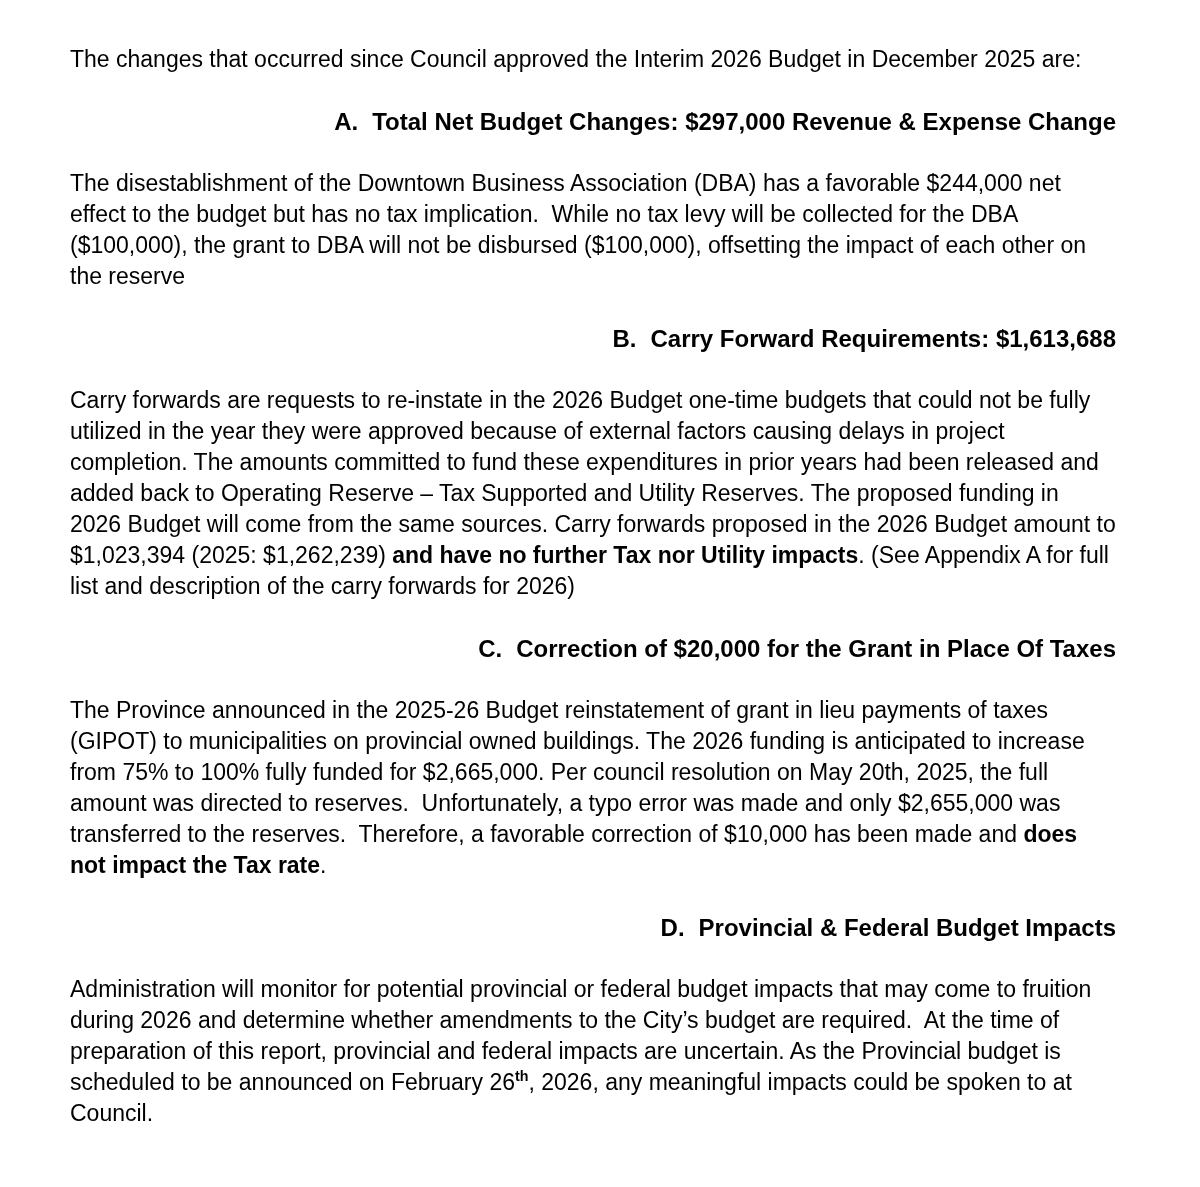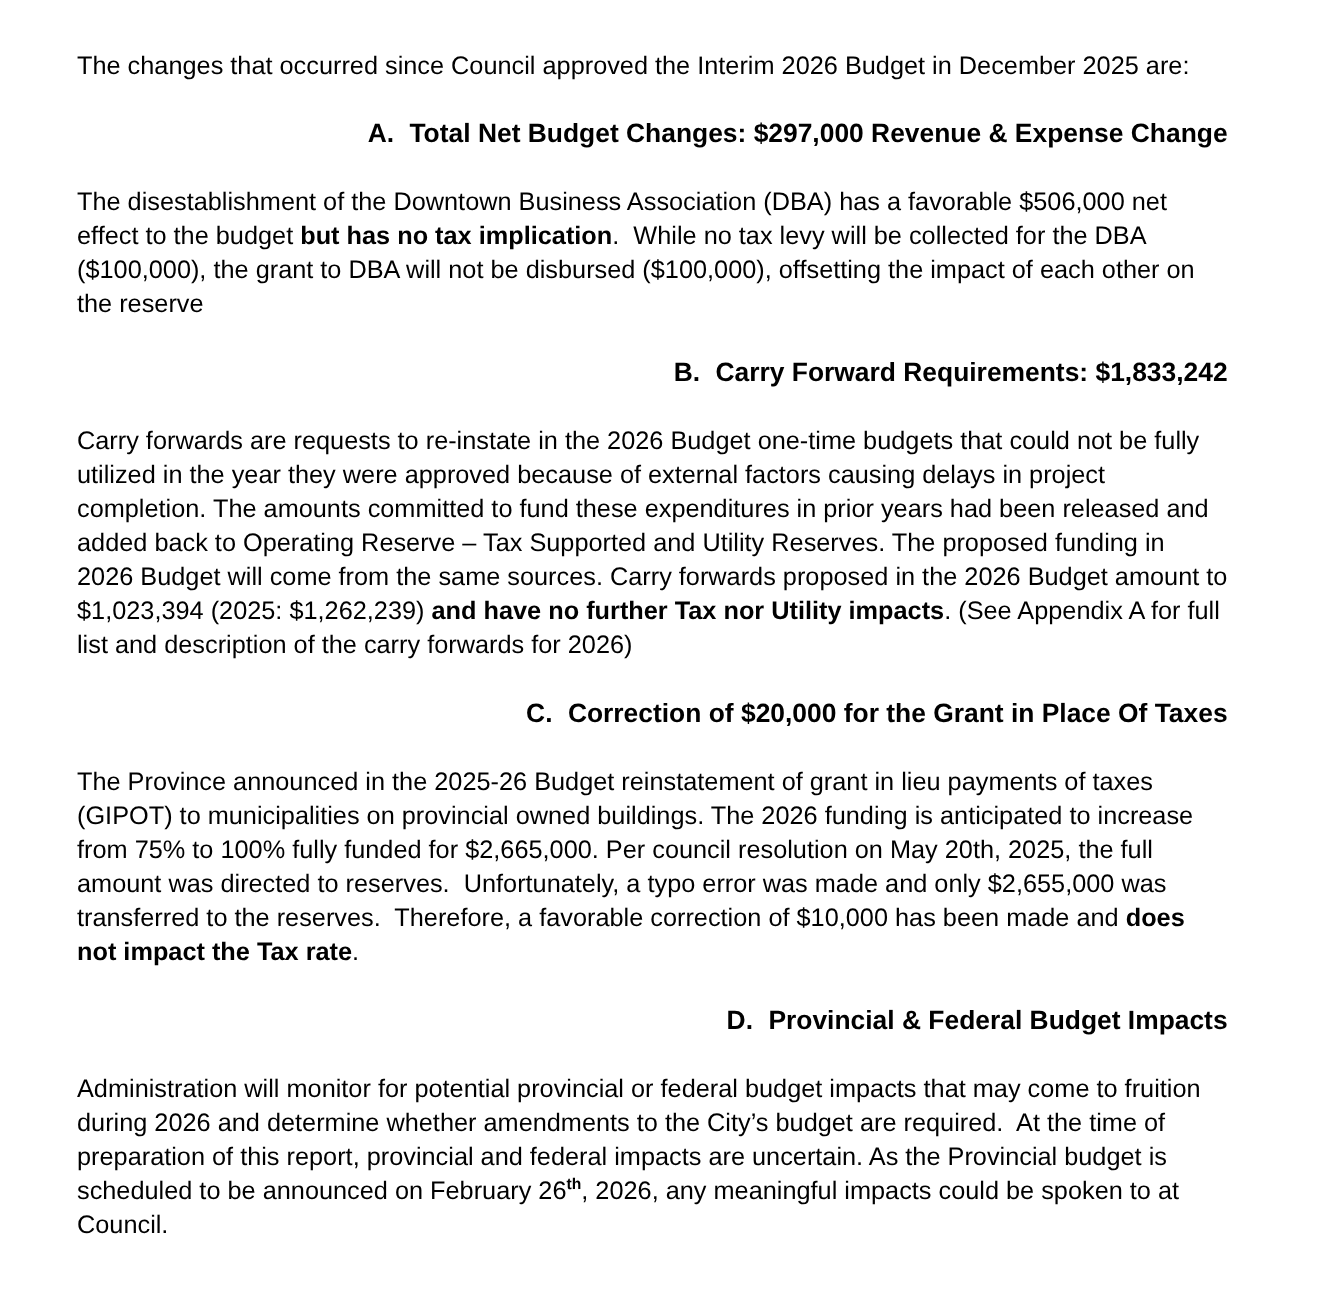--- a/index.html
+++ b/index.html
@@ -55,24 +55,24 @@
 </head>
 <body>
 
 <div class="doc">
 
   <p class="body-para">The changes that occurred since Council approved the Interim 2026 Budget in December 2025 are:</p>
 
   <h2 class="section-heading">
     <span class="hlabel">A.</span><span>Total Net Budget Changes: $297,000 Revenue &amp; Expense Change</span>
   </h2>
-  <p class="body-para"><span>The disestablishment of the Downtown Business Association (DBA) has a favorable $506,000 net effect to the budget </span><span style="font-weight: 700;">but has no tax implication</span><span>.  While no tax levy will be collected for the DBA ($100,000), the grant to DBA will not be disbursed ($100,000), offsetting the impact of each other on the reserve</span></p>
+  <p class="body-para"><span>The disestablishment of the Downtown Business Association (DBA) has a favorable $244,000 net effect to the budget </span><span style="font-weight: 400;">but has no tax implication</span><span>.  While no tax levy will be collected for the DBA ($100,000), the grant to DBA will not be disbursed ($100,000), offsetting the impact of each other on the reserve</span></p>
 
   <h2 class="section-heading">
-    <span class="hlabel">B.</span><span>Carry Forward Requirements: $1,833,242</span>
+    <span class="hlabel">B.</span><span>Carry Forward Requirements: $1,613,688</span>
   </h2>
   <p class="body-para"><span>Carry forwards are requests to re-instate in the 2026 Budget one-time budgets that could not be fully utilized in the year they were approved because of external factors causing delays in project completion. The amounts committed to fund these expenditures in prior years had been released and added back to Operating Reserve – Tax Supported and Utility Reserves. The proposed funding in 2026 Budget will come from the same sources. Carry forwards proposed in the 2026 Budget amount to $1,023,394 (2025: $1,262,239) </span><span style="font-weight: 700;">and have no further Tax nor Utility impacts</span><span>. (See Appendix A for full list and description of the carry forwards for 2026)</span></p>
 
   <h2 class="section-heading">
     <span class="hlabel">C.</span><span>Correction of $20,000 for the Grant in Place Of Taxes</span>
   </h2>
   <p class="body-para"><span>The Province announced in the 2025-26 Budget reinstatement of grant in lieu payments of taxes (GIPOT) to municipalities on provincial owned buildings. The 2026 funding is anticipated to increase from 75% to 100% fully funded for $2,665,000. Per council resolution on May 20th, 2025, the full amount was directed to reserves.  Unfortunately, a typo error was made and only $2,655,000 was transferred to the reserves.  Therefore, a favorable correction of $10,000 has been made and </span><span style="font-weight: 700;">does not impact the Tax rate</span><span>.</span></p>
 
   <h2 class="section-heading">
     <span class="hlabel">D.</span><span>Provincial &amp; Federal Budget Impacts</span>

